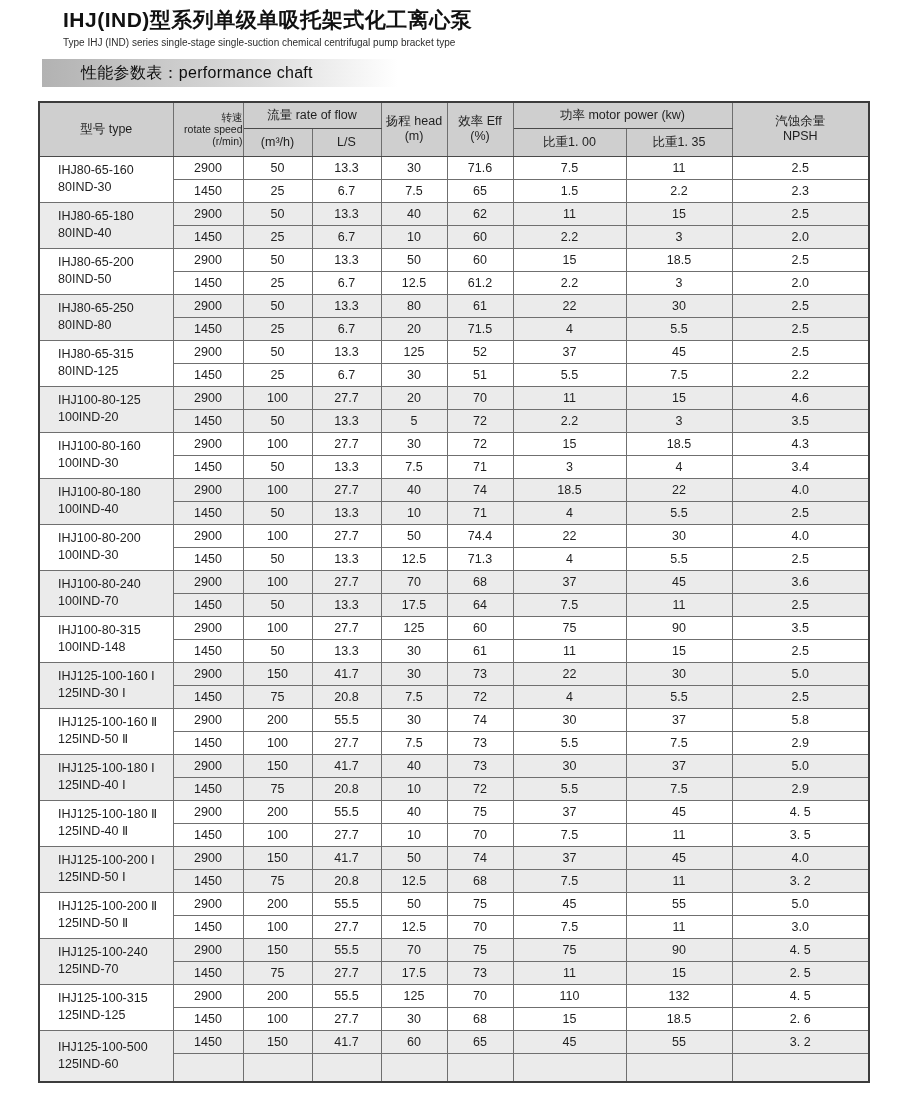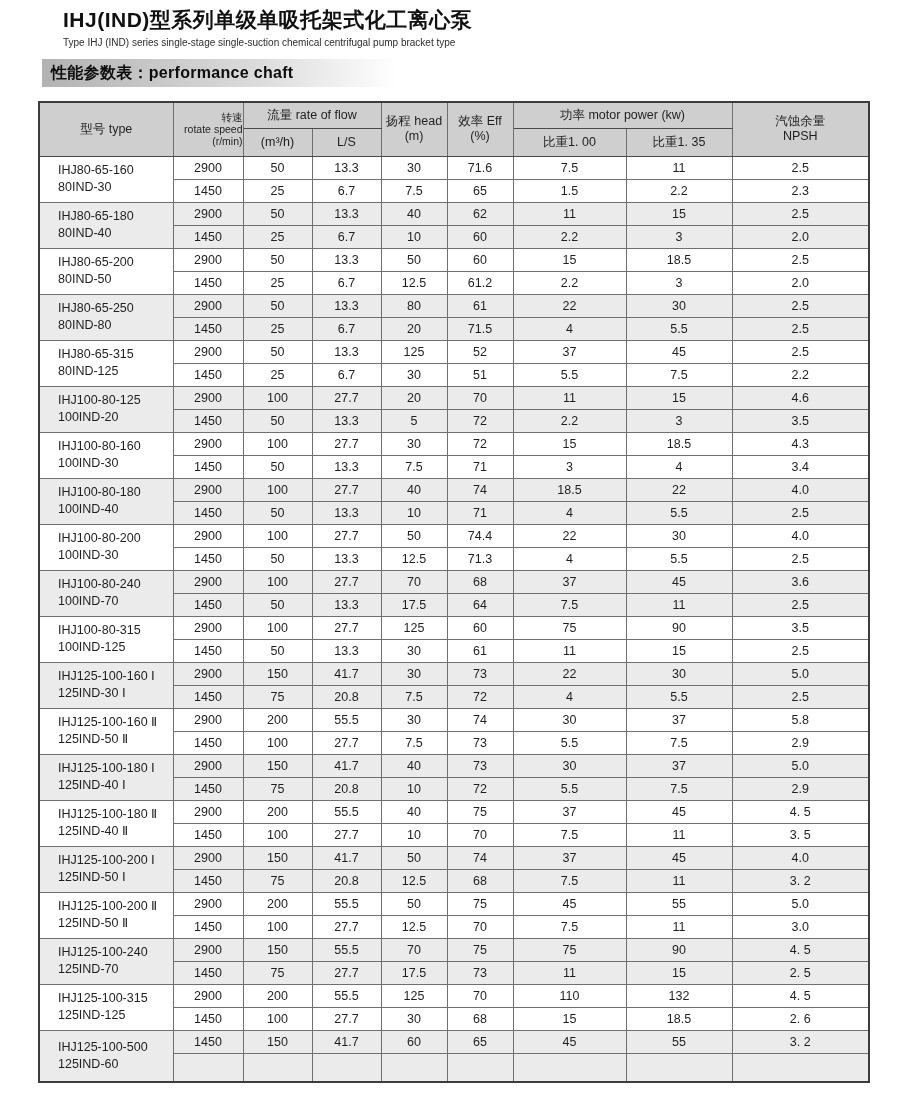--- a/index.html
+++ b/index.html
@@ -21,22 +21,22 @@
     font-size: 10px; color: #2d2d2d; margin-top: 2px; line-height: 15px;
   }
 
   .section-bar {
     margin: 9px 0 0 42px;
     width: 396px; height: 28px;
     background: linear-gradient(to right, var(--bar-start) 0%, #dcdcdc 55%, #ffffff 90%);
     display: flex; align-items: center;
   }
   .section-label {
-    font-size: 16px; font-weight: bold; color: #0d0d0d;
-    padding-left: 9px; letter-spacing: 0.3px;
+    font-size: 16px; font-weight: normal; color: #0d0d0d;
+    padding-left: 39px; letter-spacing: 0.3px;
   }
 
   table.perf {
     margin: 14px 0 0 38px;
     width: 830px;
     border-collapse: collapse;
     table-layout: fixed;
     border: 2px solid #3c3c3c;
   }
   .perf th, .perf td {
@@ -361,21 +361,21 @@
           <td>13.3</td>
           <td>17.5</td>
           <td>64</td>
           <td>7.5</td>
           <td>11</td>
           <td>2.5</td>
         </tr>
         <tr class="group-start">
           <td rowspan="2" class="cell-type">
             <div>IHJ100-80-315</div>
-            <div>100IND-125</div>
+            <div>100IND-148</div>
           </td>
           <td>2900</td>
           <td>100</td>
           <td>27.7</td>
           <td>125</td>
           <td>60</td>
           <td>75</td>
           <td>90</td>
           <td>3.5</td>
         </tr>

